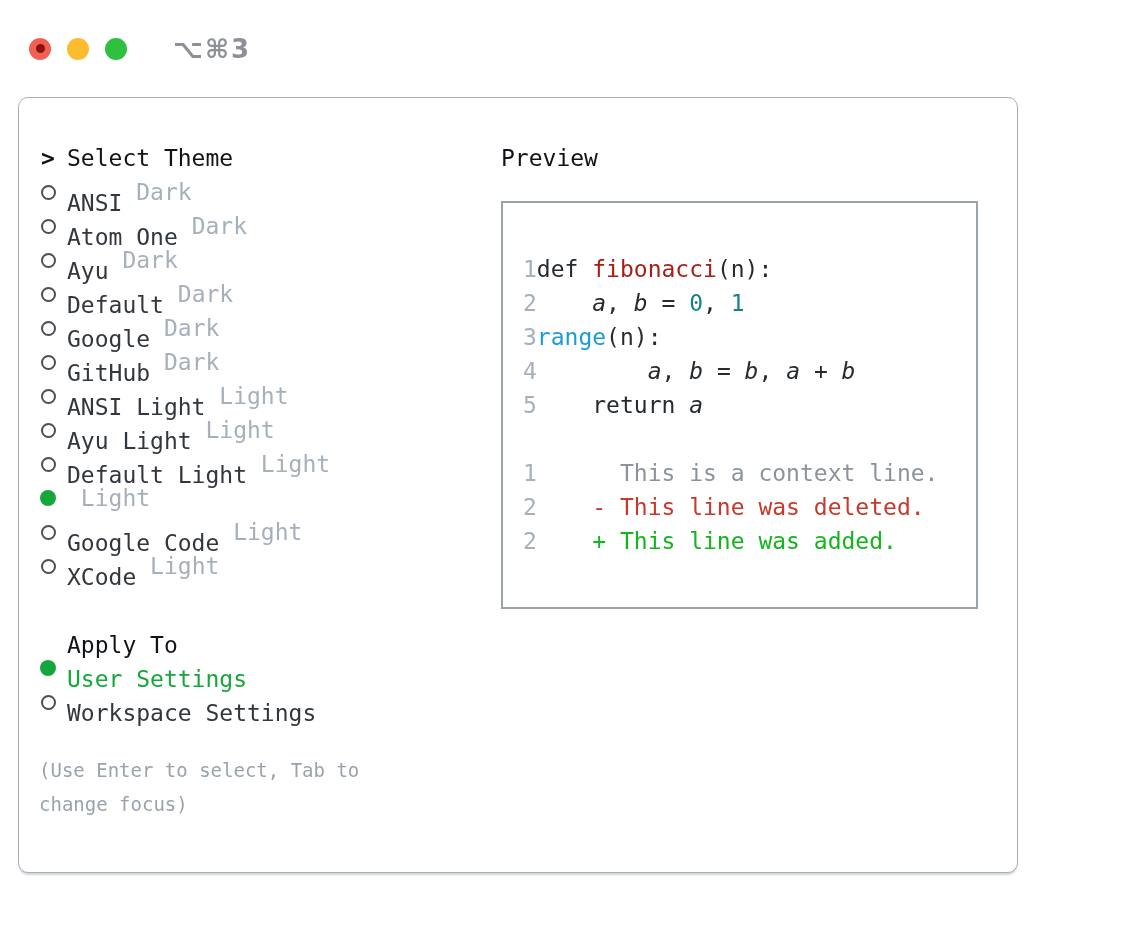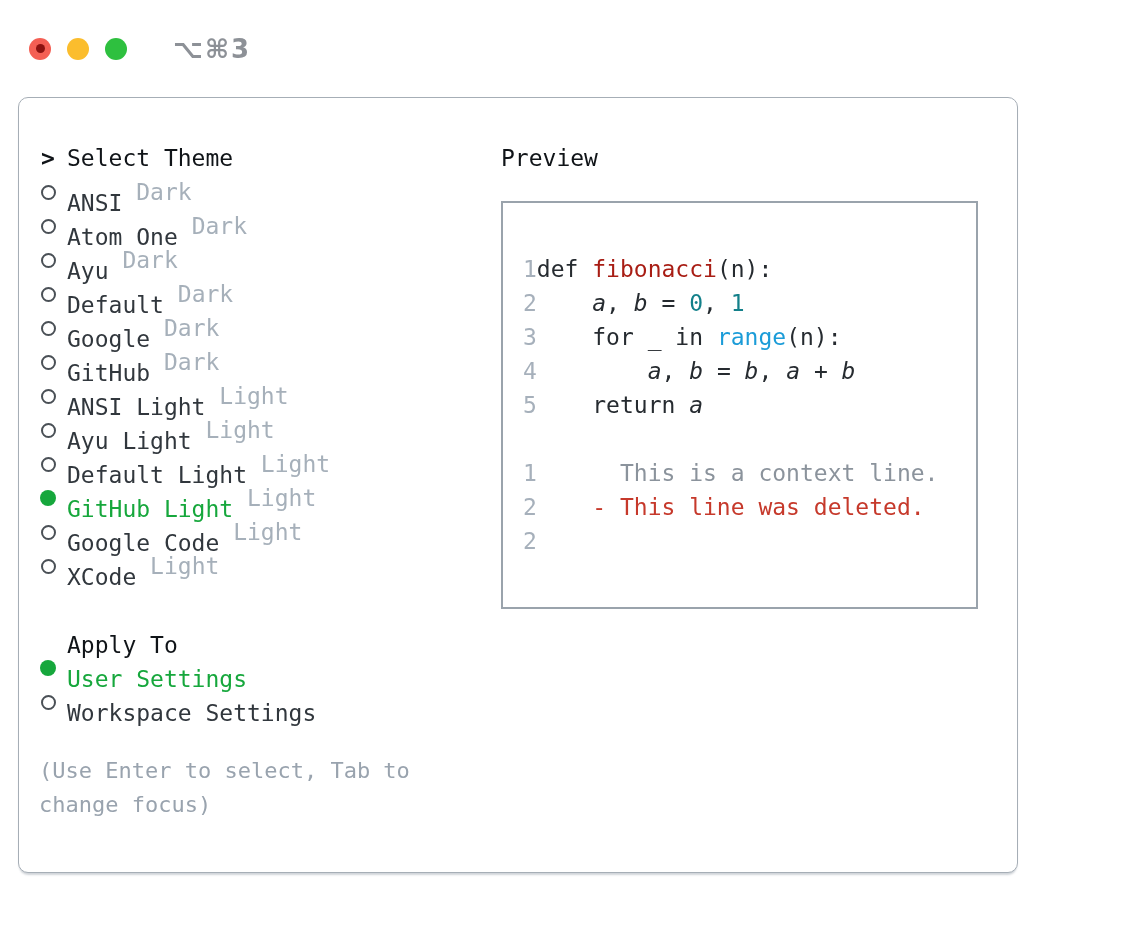--- a/index.html
+++ b/index.html
@@ -33,21 +33,21 @@
 
   .row{height:34px;display:flex;align-items:center;font-size:23px;white-space:pre;}
   .marker{width:18px;flex:none;display:flex;align-items:center;justify-content:center;margin-right:10px;}
   .circle{width:15px;height:15px;border:2px solid #4a5056;border-radius:50%;}
   .dot{width:16px;height:16px;border-radius:50%;background:var(--green);}
   .prefix{color:var(--header);font-weight:bold;font-size:23px;}
   .hdr{font-weight:normal;color:var(--header);}
   .label{color:var(--item);margin-top:22px;}
   .label.sel{color:var(--green);}
   .suffix{color:var(--muted);}
-  .help-line{height:34px;display:flex;align-items:center;font-size:22px;color:var(--help);white-space:pre;}
+  .help-line{height:34px;display:flex;align-items:center;font-size:19px;color:var(--help);white-space:pre;}
 
   
   .preview-box{margin-top:26px;width:477px;height:408px;border:2px solid var(--inner-border);
     padding:49px 0 0 20px;background:#fff;}
   .code-line{height:34px;display:flex;align-items:center;font-size:23px;white-space:pre;}
   .ln{color:var(--ln);}
   .seg-code{color:var(--code);}
   .seg-func{color:var(--func);}
   .seg-num{color:var(--numlit);}
   .seg-builtin{color:var(--builtin);}
@@ -80,21 +80,21 @@
       <div>
           <div class="row"><span class="marker"><span class="circle"></span></span><span class="label">ANSI</span><span class="suffix"> Dark</span></div>
           <div class="row"><span class="marker"><span class="circle"></span></span><span class="label">Atom One</span><span class="suffix"> Dark</span></div>
           <div class="row"><span class="marker"><span class="circle"></span></span><span class="label">Ayu</span><span class="suffix"> Dark</span></div>
           <div class="row"><span class="marker"><span class="circle"></span></span><span class="label">Default</span><span class="suffix"> Dark</span></div>
           <div class="row"><span class="marker"><span class="circle"></span></span><span class="label">Google</span><span class="suffix"> Dark</span></div>
           <div class="row"><span class="marker"><span class="circle"></span></span><span class="label">GitHub</span><span class="suffix"> Dark</span></div>
           <div class="row"><span class="marker"><span class="circle"></span></span><span class="label">ANSI Light</span><span class="suffix"> Light</span></div>
           <div class="row"><span class="marker"><span class="circle"></span></span><span class="label">Ayu Light</span><span class="suffix"> Light</span></div>
           <div class="row"><span class="marker"><span class="circle"></span></span><span class="label">Default Light</span><span class="suffix"> Light</span></div>
-          <div class="row"><span class="marker"><span class="dot"></span></span><span class="label sel">GitHub Light</span><span class="suffix"> Light</span></div>
+          <div class="row"><span class="marker"><span class="dot"></span></span><span class="suffix"> Light</span></div>
           <div class="row"><span class="marker"><span class="circle"></span></span><span class="label">Google Code</span><span class="suffix"> Light</span></div>
           <div class="row"><span class="marker"><span class="circle"></span></span><span class="label">XCode</span><span class="suffix"> Light</span></div>
         </div>
       <div class="row"></div>
       <div class="row">
         <span class="marker"></span>
         <span class="label" style="color:var(--header)">Apply To</span>
       </div>
       <div>
           <div class="row"><span class="marker"><span class="dot"></span></span><span class="label sel">User Settings</span></div>
@@ -107,24 +107,24 @@
         </div>
     </div>
 
     <div class="right-col">
       <div class="row">
         <span class="hdr">Preview</span>
       </div>
       <div class="preview-box">
           <div class="code-line"><span class="ln">1</span> <span class="seg-code">def </span><span class="seg-func">fibonacci</span><span class="seg-code">(n):</span></div>
           <div class="code-line"><span class="ln">2</span> <span class="seg-code">    </span><span class="seg-var">a</span><span class="seg-code">, </span><span class="seg-var">b</span><span class="seg-code"> = </span><span class="seg-num">0</span><span class="seg-code">, </span><span class="seg-num">1</span></div>
-          <div class="code-line"><span class="ln">3</span> <span class="seg-code">    for _ in </span><span class="seg-builtin">range</span><span class="seg-code">(n):</span></div>
+          <div class="code-line"><span class="ln">3</span> <span class="seg-builtin">range</span><span class="seg-code">(n):</span></div>
           <div class="code-line"><span class="ln">4</span> <span class="seg-code">        </span><span class="seg-var">a</span><span class="seg-code">, </span><span class="seg-var">b</span><span class="seg-code"> = </span><span class="seg-var">b</span><span class="seg-code">, </span><span class="seg-var">a</span><span class="seg-code"> + </span><span class="seg-var">b</span></div>
           <div class="code-line"><span class="ln">5</span> <span class="seg-code">    return </span><span class="seg-var">a</span></div>
           <div class="code-line"></div>
           <div class="code-line"><span class="ln">1</span> <span class="seg-context">      This is a context line.</span></div>
           <div class="code-line"><span class="ln">2</span> <span class="seg-code">    </span><span class="seg-deleted">- This line was deleted.</span></div>
-          <div class="code-line"><span class="ln">2</span> <span class="seg-code">    </span></div>
+          <div class="code-line"><span class="ln">2</span> <span class="seg-code">    </span><span class="seg-added">+ This line was added.</span></div>
         </div>
     </div>
 
   </div>
 </div>
 
 </body></html>

